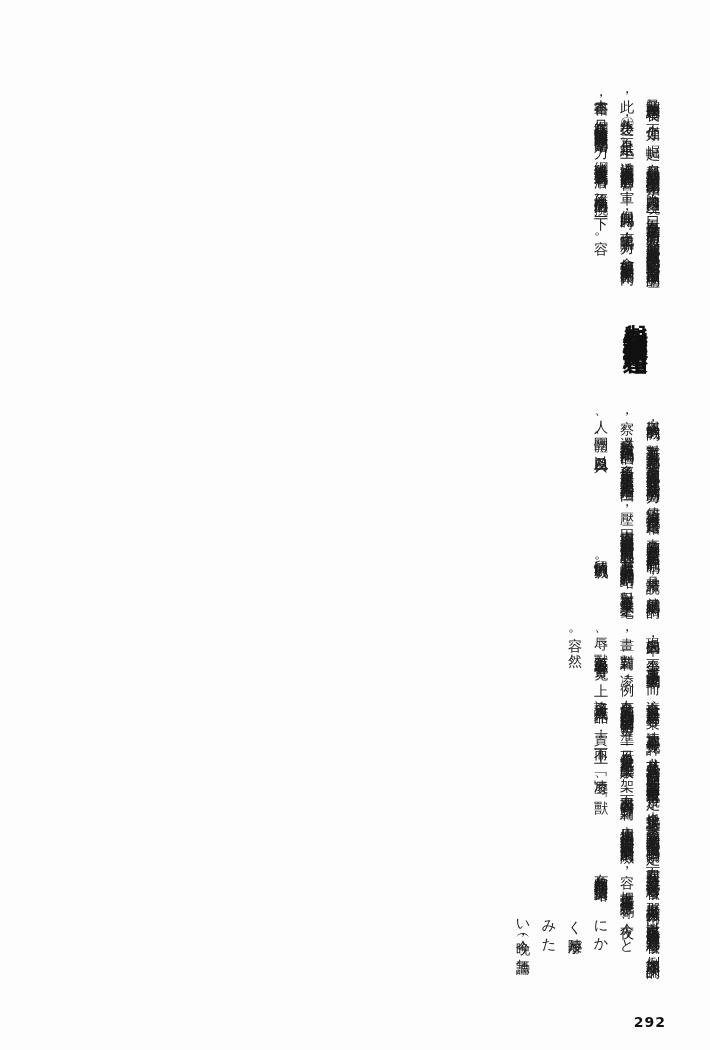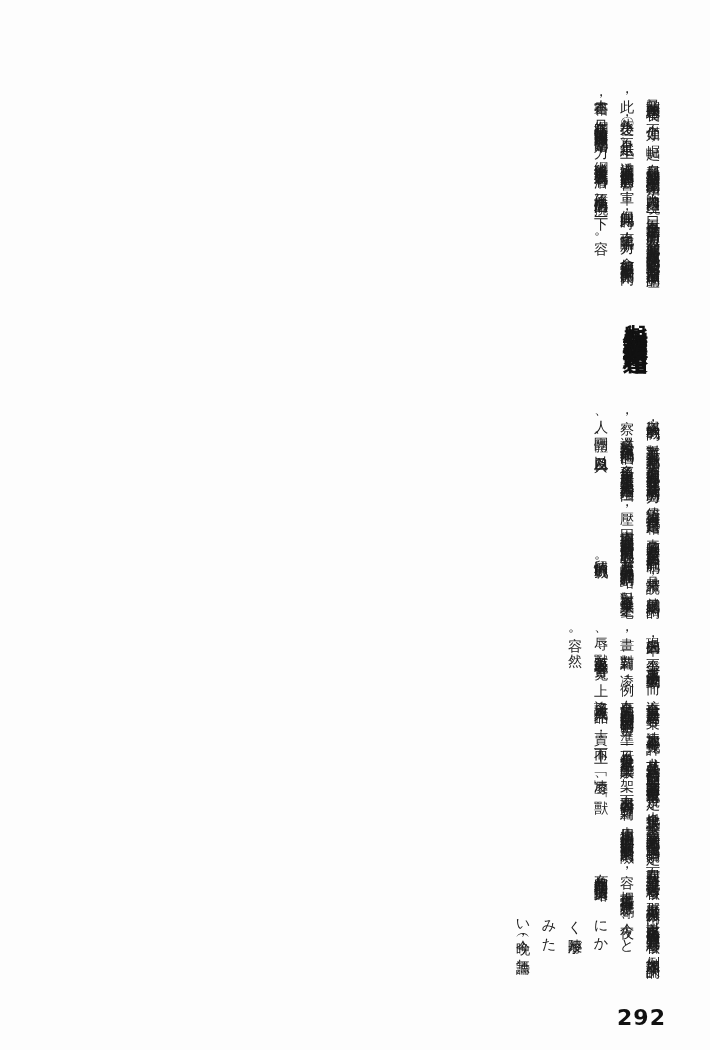--- a/index.html
+++ b/index.html
@@ -72,21 +72,21 @@
     color: #111;
     font-family: "DejaVu Serif", "Liberation Serif", serif;
     margin-left: 14px;
     margin-right: 14px;
   }
 
   .page-number {
     position: absolute;
     right: 44px;
     bottom: 20px;
-    font-size: 22px;
+    font-size: 14px;
     font-weight: bold;
     letter-spacing: 1px;
     color: #111;
     font-family: "DejaVu Sans", "Liberation Sans", sans-serif;
   }
 </style>
 </head>
 <body>
 
 <div class="page">

